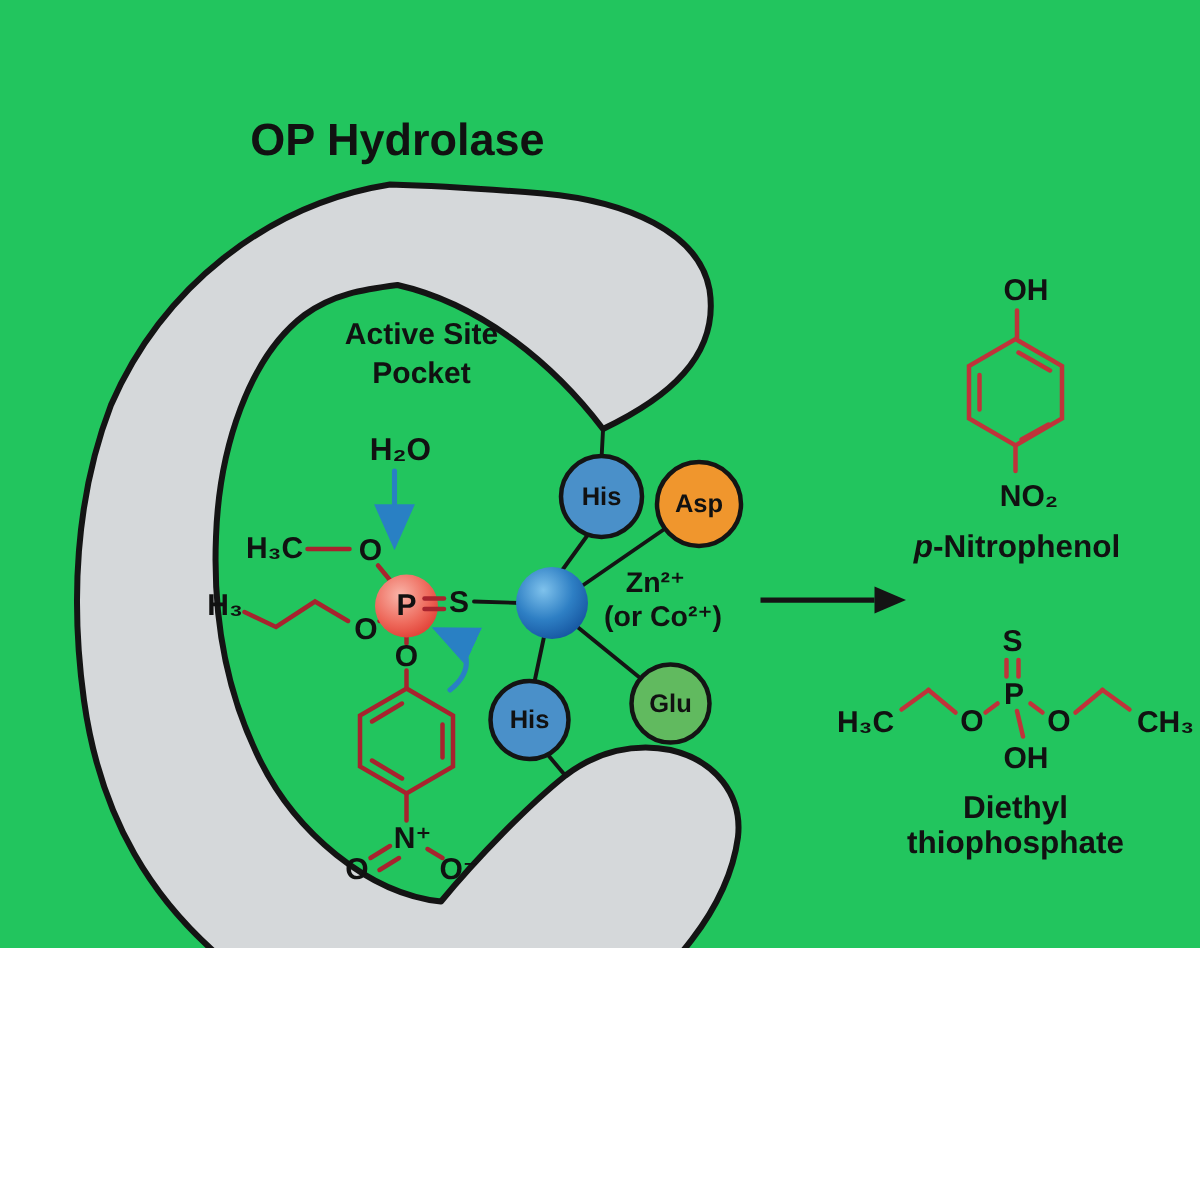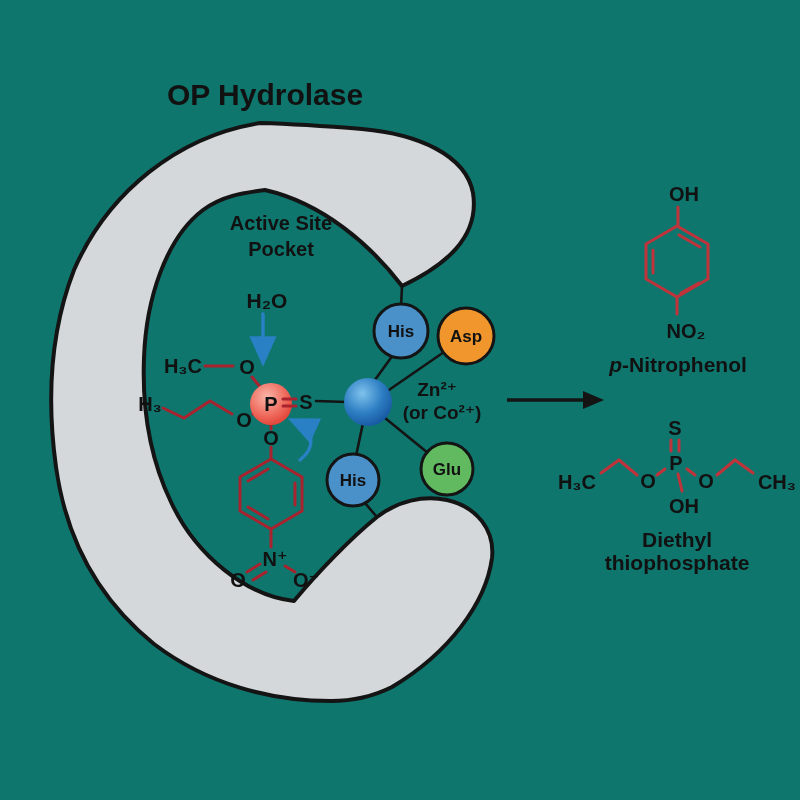--- a/index.html
+++ b/index.html
@@ -1,16 +1,16 @@
 <!DOCTYPE html>
 <html><head>
 <meta charset="utf-8">
 <style>
   html,body{margin:0;padding:0;background:#ffffff;}
-  .canvas{width:800px;height:800px;position:relative;background:#0f766e;overflow:hidden;}
+  .canvas{width:800px;height:632px;position:relative;background:#22c55e;overflow:hidden;}
   .t{font-family:"Liberation Sans","DejaVu Sans",sans-serif;font-weight:bold;fill:#111111;}
   .atom{font-size:20px;}
   .small-atom{font-size:17px;}
   .bond{stroke:#a8232e;stroke-width:3;fill:none;stroke-linecap:round;}
   .ringbond{stroke:#c0333a;stroke-width:3;fill:none;stroke-linecap:round;}
   .blk{stroke:#141414;stroke-width:2.6;fill:none;stroke-linecap:round;}
   .bluestroke{stroke:#2980c4;stroke-width:3.4;fill:none;stroke-linecap:round;}
 </style>
 </head>
 <body>

